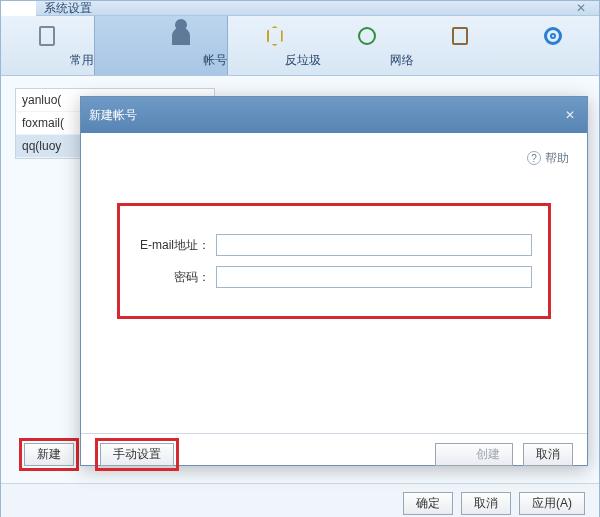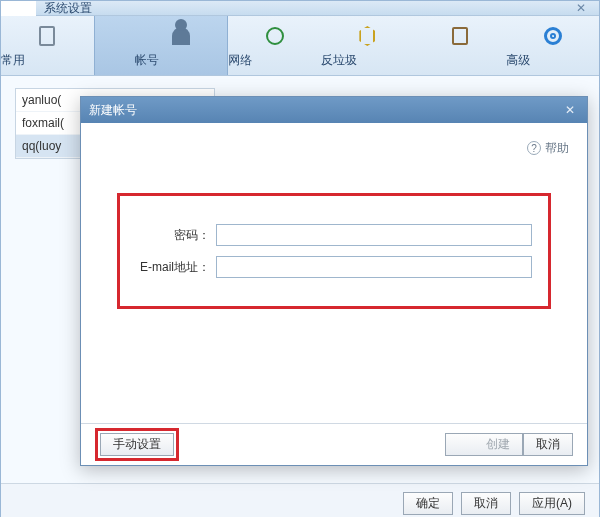--- a/index.html
+++ b/index.html
@@ -4,50 +4,50 @@
 <style>
 * { box-sizing: border-box; margin: 0; padding: 0; font-family: "Microsoft YaHei", sans-serif; font-size: 12px; }
 body { width: 600px; height: 517px; background: #fff; position: relative; overflow: hidden; }
 
 .main-window { width: 600px; height: 517px; border: 1px solid #9ab7d6; background: #fff; }
 .titlebar { height: 15px; background: linear-gradient(#dce9f6,#c7dcef); display: flex; align-items: center; padding: 0 8px; color: #2b4a6f; border-bottom: 1px solid #b0c7de; margin-left: 35px; }
 .titlebar .title { flex: 1; }
 .titlebar .close { width: 20px; text-align: center; color: #6a87a7; cursor: pointer; }
 
 .toolbar { display: flex; background: linear-gradient(#e9f2fb,#d7e6f4); border-bottom: 1px solid #b0c7de; }
-.tb-item { flex: 1; text-align: left; padding: 8px 0 6px; cursor: pointer; }
+.tb-item { flex: 1; text-align: right; padding: 8px 0 6px; cursor: pointer; }
 .tb-item .icon { width: 28px; height: 24px; margin: 0 auto 4px; display: flex; align-items: center; justify-content: center; }
 .tb-item.selected { background: linear-gradient(#bcd5ee,#a9c6e4); border: 1px solid #8fb0d3; border-top: none; border-bottom: none; padding-left: 40px; }
 .tb-label { color: #2b4a6f; }
 
 .content { position: relative; height: 407px; background: #f5faff; padding: 12px 14px; }
 .account-list { width: 200px; background: #fff; border: 1px solid #c7d5e3; }
 .account-list .row { padding: 4px 6px; border-bottom: 1px solid #eef3f8; color: #333; cursor: pointer; white-space: nowrap; overflow: hidden; }
 .account-list .row.selected { background: #d6e4f2; }
 
 .new-btn-box { position: absolute; left: 18px; bottom: 12px; border: 3px solid #d6282f; padding: 2px; }
 .btn { background: linear-gradient(#fdfdfd,#e9edf2); border: 1px solid #9aa7b5; padding: 2px 12px; cursor: pointer; color: #333; }
 
 .footer { height: 40px; border-top: 1px solid #cdd8e3; display: flex; align-items: center; justify-content: flex-end; gap: 8px; padding: 0 14px; background: #f0f5fb; }
 
 
 .modal { position: absolute; left: 80px; top: 96px; width: 508px; height: 370px; background: #fff; border: 1px solid #6c8fb5; box-shadow: 0 4px 18px rgba(0,0,0,.25); }
-.modal-title { height: 26px; background: linear-gradient(#6f9ac6,#5784b3); color: #fff; display: flex; align-items: center; padding: 0 8px; gap: 48px; }
+.modal-title { height: 36px; background: linear-gradient(#6f9ac6,#5784b3); color: #fff; display: flex; align-items: center; padding: 0 8px; gap: 48px; }
 .modal-title .t { flex: 1; }
 .modal-title .x { color: #e6eef7; cursor: pointer; width: 18px; text-align: center; }
 .modal-body { padding: 14px 18px 0; height: 300px; position: relative; }
 .help { position: absolute; right: 18px; top: 17px; color: #6b7a8a; cursor: pointer; }
 .help .q { display: inline-block; width: 14px; height: 14px; border: 1px solid #9aaab9; border-radius: 50%; text-align: center; line-height: 13px; font-size: 10px; margin-right: 4px; color: #6b7a8a; }
 
 .form-box { border: 3px solid #d6282f; margin: 56px 18px 0; padding: 18px 16px 18px 10px; }
 .field { display: flex; align-items: center; margin: 10px 0; }
 .field label { width: 86px; text-align: right; color: #333; padding-right: 6px; }
 .field input { flex: 1; height: 22px; border: 1px solid #9fb6cd; padding: 0 6px; outline: none; }
 
-.modal-footer { height: 42px; border-top: 1px solid #d0d9e3; display: flex; align-items: center; padding: 0 14px; }
+.modal-footer { height: 42px; border-top: 1px solid #d0d9e3; display: flex; align-items: center; padding: 0 14px; gap: 10px; }
 .manual-box { border: 3px solid #d6282f; padding: 2px; }
 .modal-footer .spacer { flex: 1; }
 .btn.disabled { color: #a0a8b0; padding-left: 40px; }
 
 
 .ic-common { width:16px;height:20px;border:2px solid #7a8a9a;border-radius:2px; }
 .ic-account { width:18px;height:18px;border-radius:50% 50% 0 0;background:#5e7a98;position:relative; }
 .ic-account::after{content:"";position:absolute;left:3px;top:-8px;width:12px;height:12px;background:#5e7a98;border-radius:50%;}
 .ic-write { width:20px;height:14px;border:2px solid #4a6a8c;border-radius:3px;background:#cfe0f0; }
 .ic-net { width:18px;height:18px;border:2px solid #2f8f3f;border-radius:50%; }
@@ -73,50 +73,52 @@
       <div class="tb-label">常用</div>
     </div>
     <div class="tb-item selected">
       <div class="icon">
           <div class="ic-account"></div>
         </div>
       <div class="tb-label">帐号</div>
     </div>
     <div class="tb-item">
       <div class="icon">
+          <div class="ic-spam"></div>
+        </div>
+      <div class="tb-label">反垃圾</div>
+    </div>
+    <div class="tb-item">
+      <div class="icon">
           <div class="ic-net"></div>
         </div>
       <div class="tb-label">网络</div>
-    </div>
-    <div class="tb-item">
-      <div class="icon">
-          <div class="ic-spam"></div>
-        </div>
-      <div class="tb-label">反垃圾</div>
     </div>
     <div class="tb-item">
       <div class="icon">
           <div class="ic-plugin"></div>
         </div>
     </div>
     <div class="tb-item">
       <div class="icon">
           <div class="ic-adv"></div>
         </div>
-      <div class="tb-label">高级</div>
     </div>
   </div>
 
   <div class="content">
     <div class="account-list">
       <div class="row">yanluo(</div>
       <div class="row">foxmail(</div>
       <div class="row selected">qq(luoy</div>
     </div>
 
+    <div class="new-btn-box">
+      <button class="btn">新建</button>
+    </div>
   </div>
 
   <div class="footer">
     <button class="btn">确定</button>
     <button class="btn">取消</button>
     <button class="btn">应用(A)</button>
   </div>
 </div>
 
 <div class="modal">
@@ -124,26 +126,26 @@
     <span class="t">新建帐号</span>
     <span class="x">✕</span>
   </div>
   <div class="modal-body">
     <div class="help">
       <span class="q">?</span><span>帮助</span>
     </div>
 
     <div class="form-box">
       <div class="field">
+        <label>E-mail地址：</label>
+        <input type="text" value="" style="">
+      </div>
+      <div class="field">
         <label>密码：</label>
         <input type="password" value="" style="">
-      </div>
-      <div class="field">
-        <label>E-mail地址：</label>
-        <input type="text" value="" style="">
       </div>
     </div>
   </div>
   <div class="modal-footer">
     <div class="manual-box">
       <button class="btn">手动设置</button>
     </div>
     <div class="spacer"></div>
     <button class="btn disabled">创建</button>
     <button class="btn">取消</button>

